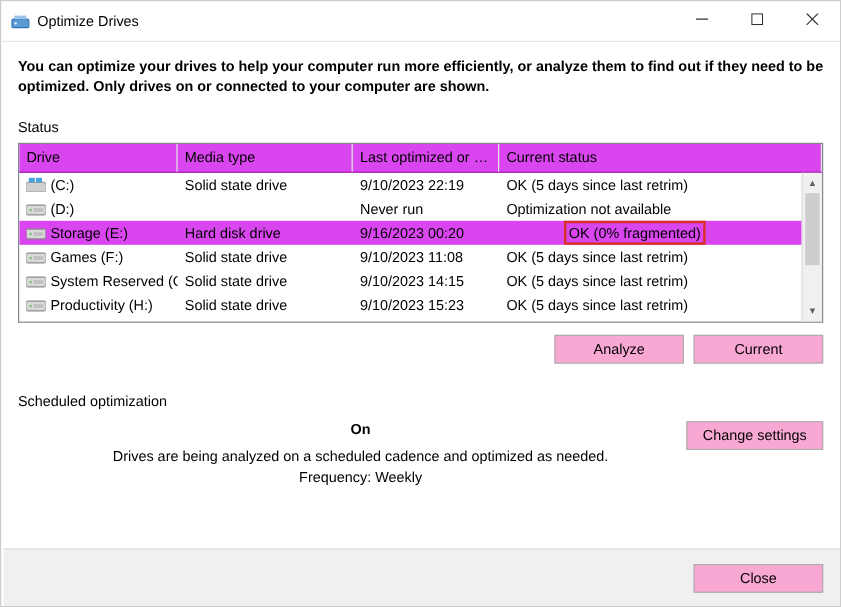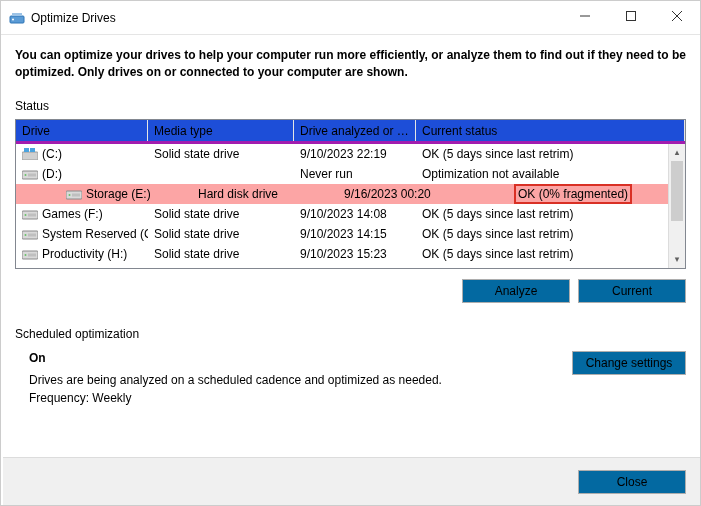--- a/index.html
+++ b/index.html
@@ -6,43 +6,43 @@
 body { font-family: "Segoe UI", Tahoma, sans-serif; font-size: 12px; color: #000; background: #fff; width: 701px; height: 506px; overflow: hidden; border: 1px solid #ccc; position: relative; }
 .titlebar { height: 34px; display: flex; align-items: center; padding: 0 0 0 8px; border-bottom: 1px solid #e5e5e5; }
 .titlebar .app-icon { width: 16px; height: 16px; margin-right: 6px; }
 .titlebar .title { flex: 1; font-size: 12px; }
 .titlebar .win-controls { display: flex; height: 100%; }
 .titlebar .win-btn { width: 46px; height: 30px; display: flex; align-items: center; justify-content: center; color: #555; }
 .content { padding: 12px 14px; }
 .intro { font-size: 12px; line-height: 1.4; margin-bottom: 18px; font-weight: bold; }
 .section-label { font-size: 12px; margin-bottom: 6px; }
 .table-wrap { border: 1px solid #828790; position: relative; height: 150px; overflow: hidden; }
-.table-head { display: flex; background: #1d4ed8; border-bottom: 3px solid #a21caf; height: 24px; }
+.table-head { display: flex; background: #d946ef; border-bottom: 1px solid #a21caf; height: 24px; }
 .th { padding: 4px 6px; font-size: 12px; border-right: 1px solid #e5e5e5; white-space: nowrap; overflow: hidden; text-overflow: ellipsis; }
 .col-drive { width: 132px; }
 .col-media { width: 146px; }
 .col-last { width: 122px; }
 .col-status { flex: 1; }
 .table-body { height: 126px; overflow: hidden; }
 .row { display: flex; height: 20px; align-items: center; }
-.row.selected { background: #fca5a5; padding-left: 44px; }
+.row.selected { background: #d946ef; }
 .td { padding: 2px 6px; font-size: 12px; white-space: nowrap; overflow: hidden; text-overflow: ellipsis; }
 .drive-cell { display: flex; align-items: center; gap: 4px; }
 .drive-icon { width: 16px; height: 12px; flex-shrink: 0; }
 .highlight-box { border: 2px solid #d93025; padding: 0 2px; display: inline-block; line-height: 16px; margin-left: 48px; }
 .scrollbar { position: absolute; right: 0; top: 24px; bottom: 0; width: 17px; background: #f0f0f0; border-left: 1px solid #dcdcdc; }
 .scroll-arrow { height: 17px; display: flex; align-items: center; justify-content: center; color: #606060; font-size: 9px; }
 .scroll-track { position: absolute; top: 17px; bottom: 17px; left: 0; right: 0; }
 .scroll-thumb { position: absolute; top: 0; left: 2px; right: 2px; height: 60px; background: #cdcdcd; }
 .scroll-arrow.down { position: absolute; bottom: 0; left: 0; right: 0; }
 .btn-row { display: flex; justify-content: flex-end; gap: 8px; margin-top: 10px; }
-.btn { width: 108px; height: 24px; background: #0369a1; border: 1px solid #adadad; font-size: 12px; font-family: inherit; cursor: pointer; }
+.btn { width: 108px; height: 24px; background: #f9a8d4; border: 1px solid #adadad; font-size: 12px; font-family: inherit; cursor: pointer; }
 .sched-section { margin-top: 24px; }
 .sched-body { display: flex; margin-top: 10px; }
-.sched-left { flex: 1; padding-left: 14px; }
+.sched-left { flex: 1; padding-left: 14px; text-align: center; }
 .sched-left .on-label { font-weight: bold; margin-bottom: 8px; }
 .sched-left .desc { margin-bottom: 4px; }
 .sched-right { padding-top: 0; }
 .footer { position: absolute; bottom: 0; left: 2px; right: 0; height: 48px; border-top: 1px solid #dcdcdc; background: #f0f0f0; display: flex; align-items: center; justify-content: flex-end; padding-right: 14px; }
 </style>
 </head>
 <body>
 
 <div class="titlebar">
   <span class="app-icon">
@@ -75,21 +75,21 @@
 
 <div class="content">
   <p class="intro">You can optimize your drives to help your computer run more efficiently, or analyze them to find out if they need to be optimized. Only drives on or connected to your computer are shown.</p>
 
   <div class="section-label">Status</div>
 
   <div class="table-wrap">
     <div class="table-head">
       <div class="th col-drive">Drive</div>
       <div class="th col-media">Media type</div>
-      <div class="th col-last">Drive analyzed or o...</div>
+      <div class="th col-last">Last optimized or o...</div>
       <div class="th col-status">Current status</div>
     </div>
     <div class="table-body" id="table-body">
         <div class="row">
           <div class="td col-drive drive-cell">
             <span class="drive-icon"><svg viewBox="0 0 16 12" width="16" height="12">
                 <rect x="0" y="4" width="16" height="8" rx="1" fill="#d0d0d0" stroke="#9a9a9a"></rect>
                 <rect x="2" y="0" width="5" height="4" fill="#4aa3df"></rect>
                 <rect x="8" y="0" width="5" height="4" fill="#4aa3df"></rect>
               </svg></span>
@@ -128,21 +128,21 @@
         <div class="row">
           <div class="td col-drive drive-cell">
             <span class="drive-icon"><svg viewBox="0 0 16 12" width="16" height="12">
                 <rect x="0" y="3" width="16" height="8" rx="1" fill="#d9d9d9" stroke="#8a8a8a"></rect>
                 <circle cx="3.5" cy="7" r="1" fill="#6bbf6b"></circle>
                 <rect x="6" y="5.5" width="8" height="3" fill="#bfbfbf"></rect>
               </svg></span>
             <span>Games (F:)</span>
           </div>
           <div class="td col-media">Solid state drive</div>
-          <div class="td col-last">9/10/2023 14:08</div>
+          <div class="td col-last">9/10/2023 11:08</div>
           <div class="td col-status">OK (5 days since last retrim)</div>
         </div>
         <div class="row">
           <div class="td col-drive drive-cell">
             <span class="drive-icon"><svg viewBox="0 0 16 12" width="16" height="12">
                 <rect x="0" y="3" width="16" height="8" rx="1" fill="#d9d9d9" stroke="#8a8a8a"></rect>
                 <circle cx="3.5" cy="7" r="1" fill="#6bbf6b"></circle>
                 <rect x="6" y="5.5" width="8" height="3" fill="#bfbfbf"></rect>
               </svg></span>
             <span>System Reserved (G:)</span>

